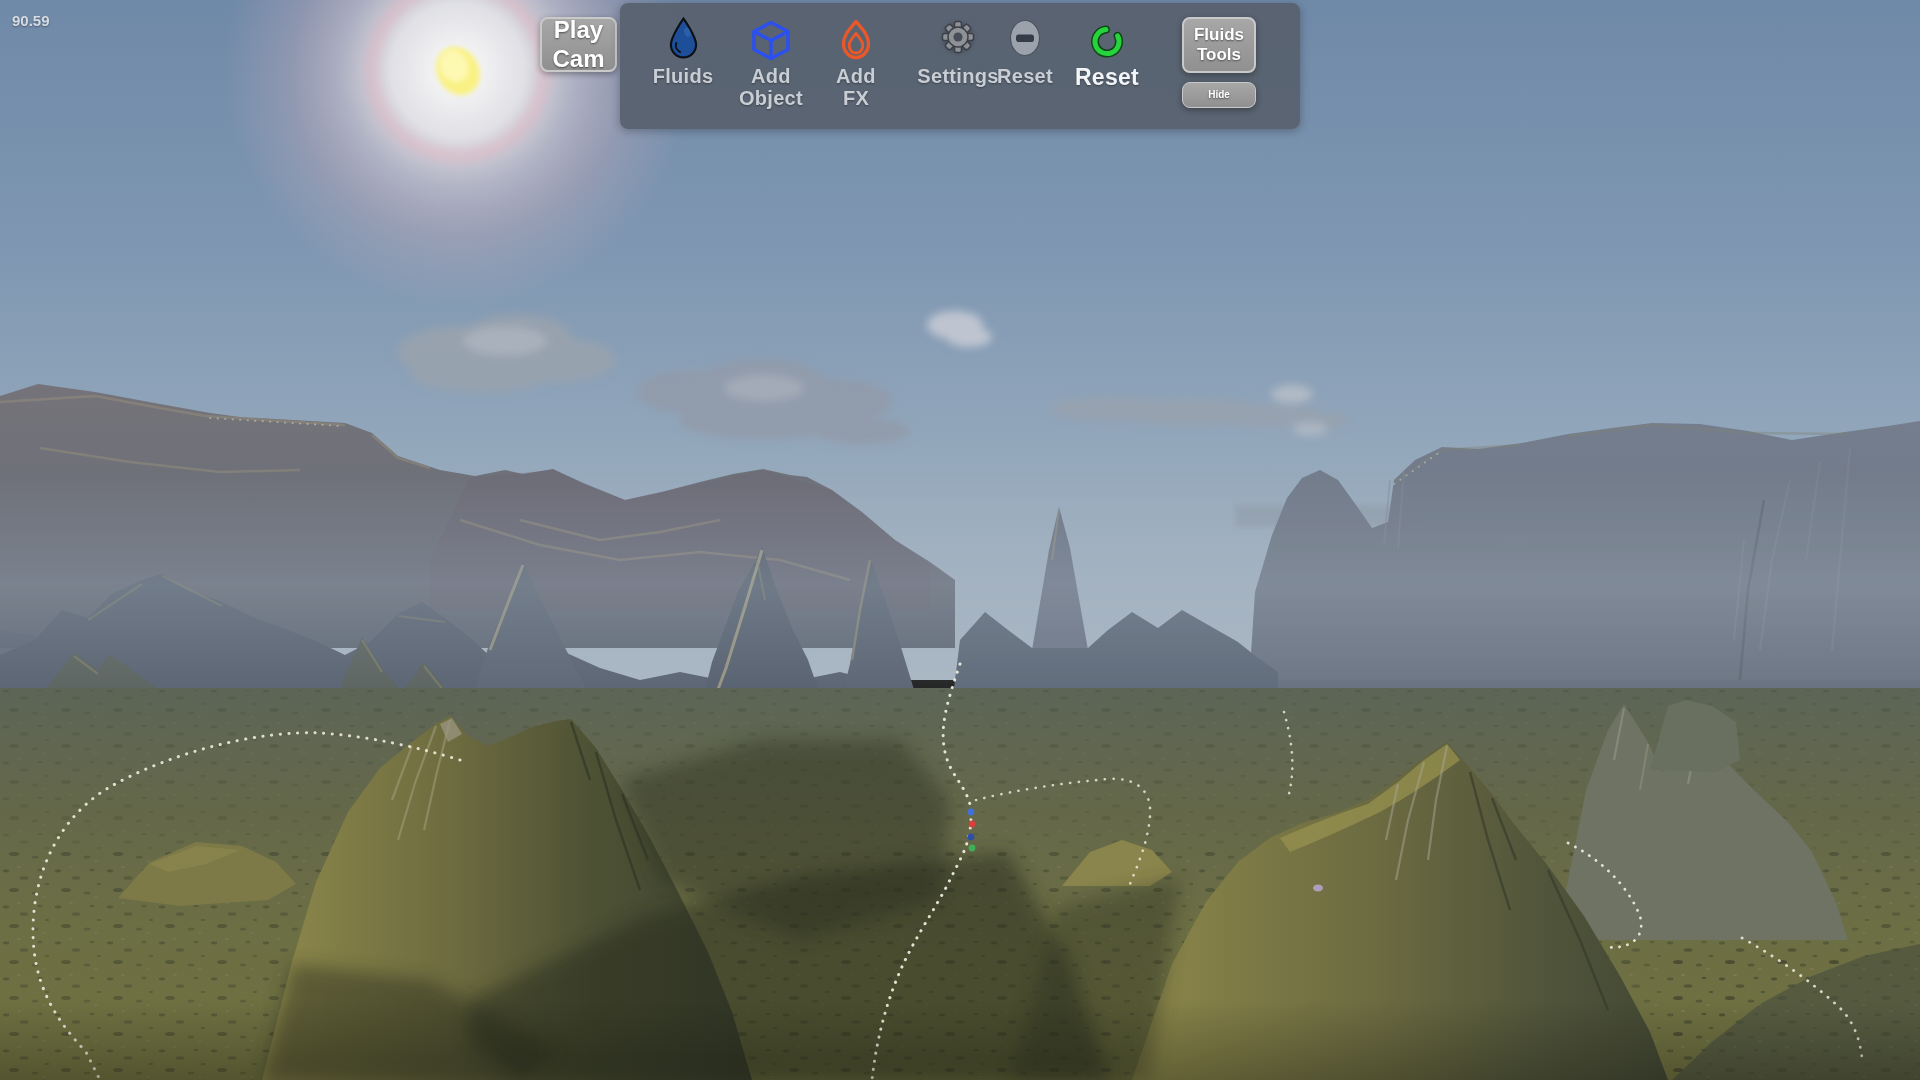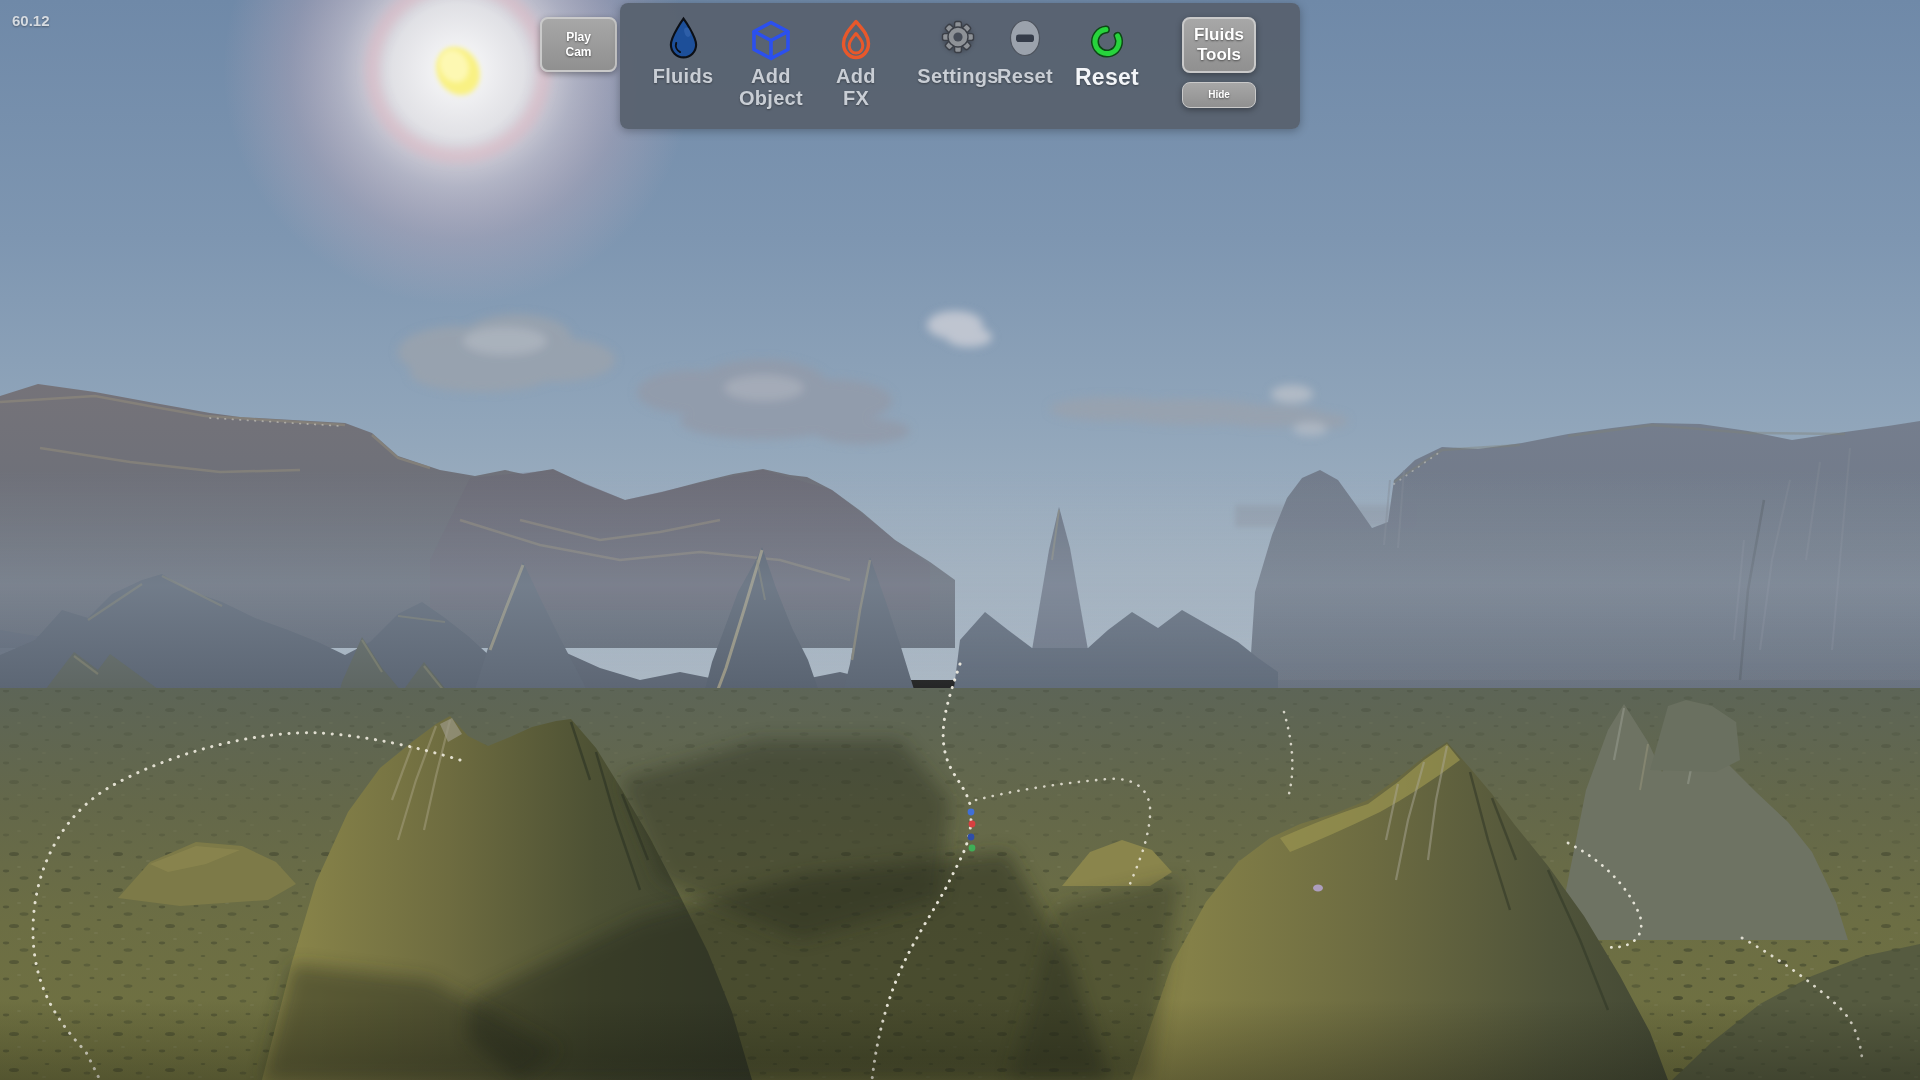--- a/index.html
+++ b/index.html
@@ -12,21 +12,21 @@
        color:#d6dbe1;text-shadow:0 1px 2px rgba(0,0,0,.35);}
 
   
   .gbtn{position:absolute;display:flex;align-items:center;justify-content:center;
         background:linear-gradient(#a7a7a7,#909090);
         border:2px solid #c9c9c9;border-radius:8px;
         color:#fff;font-weight:700;text-align:center;
         text-shadow:0 1px 2px rgba(0,0,0,.5);
         box-shadow:0 2px 6px rgba(0,0,0,.35);
         white-space:pre-line;line-height:1.18;cursor:pointer;box-sizing:border-box;}
-  #playcam{left:540px;top:17px;width:77px;height:55px;font-size:12px;}
+  #playcam{left:540px;top:17px;width:77px;height:55px;font-size:24px;}
 
   
   #panel{position:absolute;left:620px;top:3px;width:680px;height:126px;
          background:rgba(88,98,111,.96);border-radius:8px;
          box-shadow:0 2px 10px rgba(0,0,0,.28);}
   .tb-item{position:absolute;top:9px;width:92px;display:flex;flex-direction:column;
            align-items:center;cursor:pointer;}
   .tb-icon{height:50px;display:flex;align-items:flex-end;justify-content:center;}
   .tb-label{margin-top:3px;font-size:20px;font-weight:600;color:#c9ced5;
             text-align:center;white-space:pre-line;line-height:1.1;
@@ -296,21 +296,21 @@
     <g>
       <circle cx="971" cy="812" r="3.4" fill="#3f6fd8"></circle>
       <circle cx="972" cy="824" r="3.4" fill="#d84040"></circle>
       <circle cx="971" cy="837" r="3.4" fill="#2f4ea8"></circle>
       <circle cx="972" cy="848" r="3.4" fill="#3fae57"></circle>
     </g>
 
     <rect x="0" y="1000" width="1920" height="80" fill="url(#gVig)"></rect>
   </svg>
 
-  <div id="fps">60.12</div>
+  <div id="fps">90.59</div>
 
   <div id="playcam" class="gbtn">Play
 Cam</div>
 
   <div id="panel">
 
     <div class="tb-item" id="item-fluids">
       <span class="tb-icon">
         <svg width="33" height="46" viewBox="0 0 34 46">
           <path d="M17,2 C17,2 4,20 4,29 a13,13 0 0 0 26,0 C30,20 17,2 17,2 Z" fill="#1d4f99" stroke="#0c0f15" stroke-width="2.2"></path>

